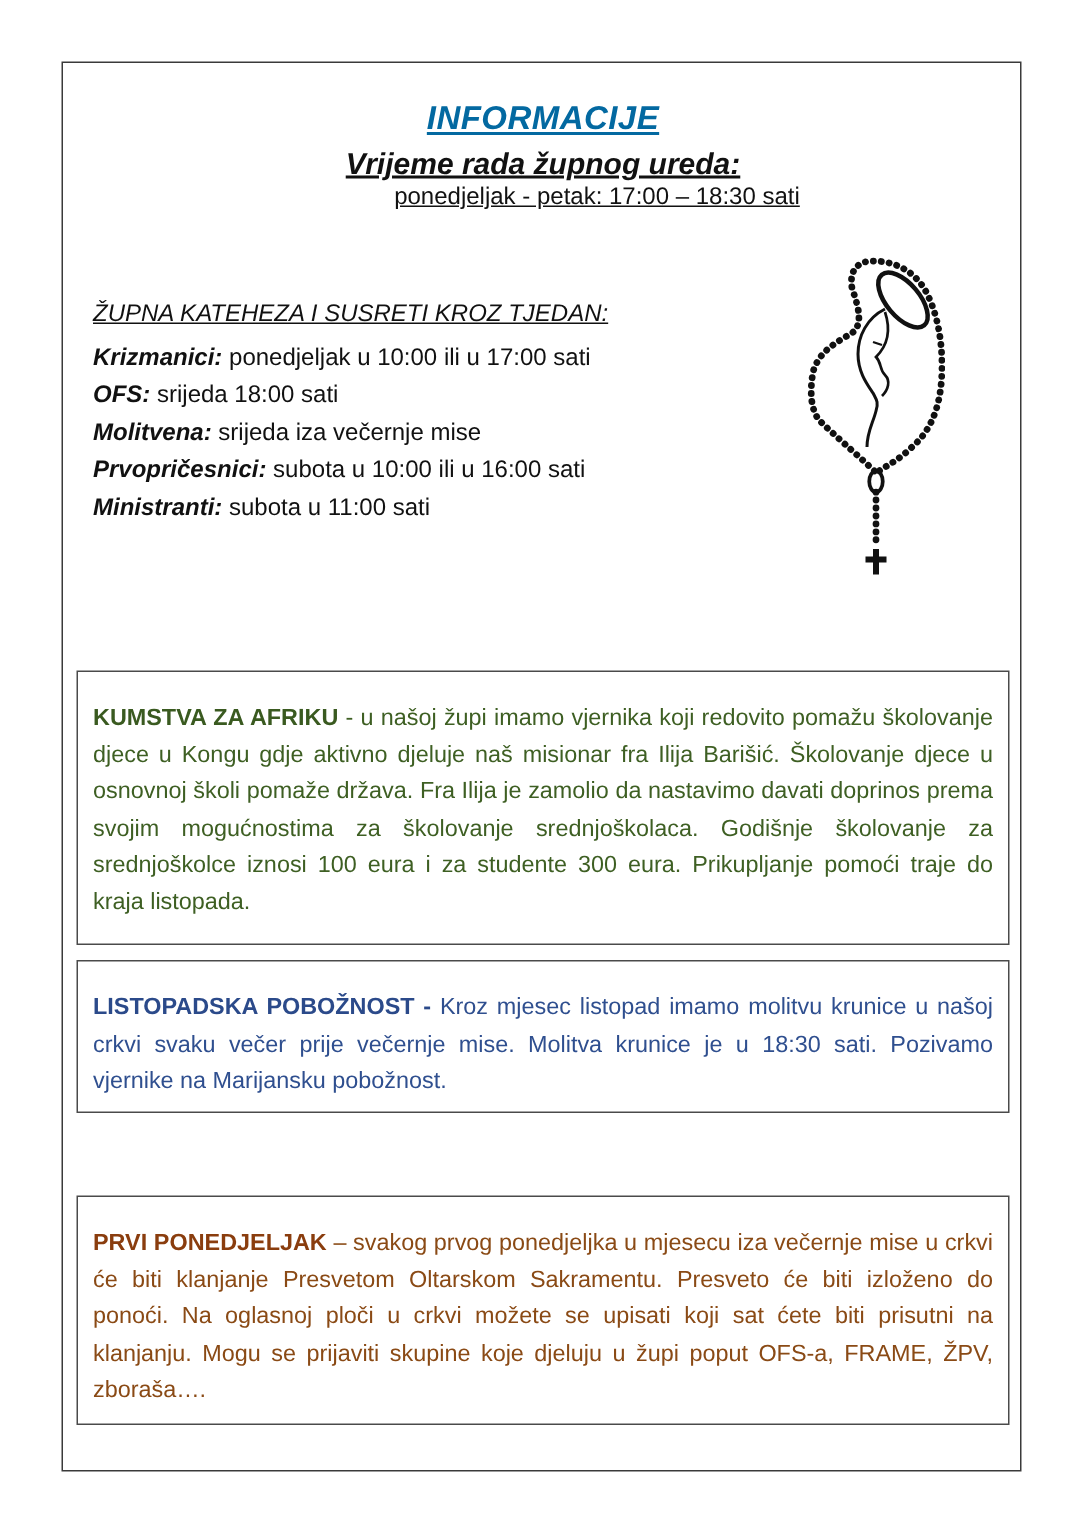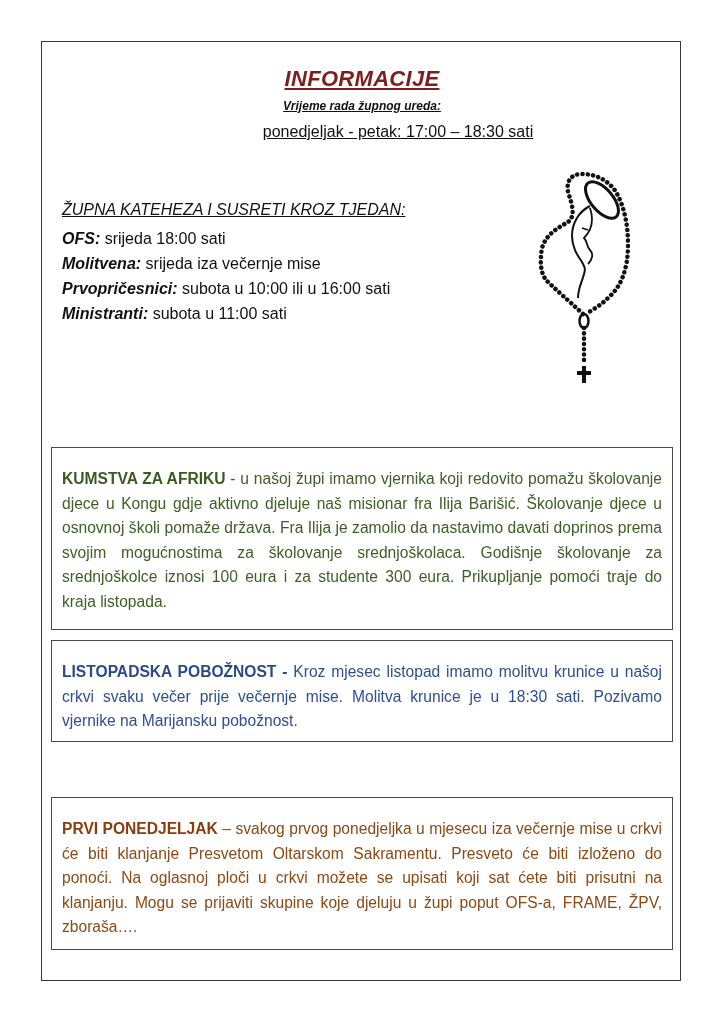--- a/index.html
+++ b/index.html
@@ -1,24 +1,24 @@
 <!DOCTYPE html>
 <html><head>
 <meta charset="utf-8">
 <style>
   html, body { margin:0; padding:0; background:#ffffff; }
   body { width:724px; height:1024px; position:relative; overflow:hidden;
          font-family:"Liberation Sans", sans-serif; color:#111; }
   .page-frame { position:absolute; left:41px; top:41px; width:640px; height:940px;
                 border:1.5px solid #3a3a3a; box-sizing:border-box; }
   .title { position:absolute; left:0; width:724px; top:66px; text-align:center;
-           color:#7f1d1d; font-weight:bold; font-style:italic; text-decoration:underline;
+           color:#0369a1; font-weight:bold; font-style:italic; text-decoration:underline;
            font-size:22px; letter-spacing:0.3px; }
   .subtitle { position:absolute; left:0; width:724px; top:99px; text-align:center;
-              font-weight:bold; font-style:italic; text-decoration:underline; font-size:12px; }
+              font-weight:bold; font-style:italic; text-decoration:underline; font-size:20px; }
   .hours { position:absolute; left:4px; width:724px; top:123px; text-align:center;
            text-decoration:underline; font-size:16px;padding-left:32px; }
   .sched-heading { position:absolute; left:62px; top:201px; font-size:16px; font-weight:normal;
                    font-style:italic; text-decoration:underline; }
   .sched-list { position:absolute; left:62px; top:226px; margin:0; padding:0; list-style:none;
                 font-size:16px; }
   .sched-list li { height:25px; line-height:25px; white-space:nowrap; }
   .sched-list .lbl { font-weight:bold; font-style:italic; }
   .rosary { position:absolute; left:538px; top:168px; width:92px; height:218px; }
   .box { position:absolute; left:51px; width:622px; border:1.5px solid #4a4a4a;
@@ -36,20 +36,21 @@
 <body>
 
 <div class="page-frame"></div>
 
 <div class="title">INFORMACIJE</div>
 <div class="subtitle">Vrijeme rada župnog ureda:</div>
 <div class="hours">ponedjeljak - petak: 17:00 – 18:30 sati</div>
 
 <div class="sched-heading">ŽUPNA KATEHEZA I SUSRETI KROZ TJEDAN:</div>
 <ul class="sched-list">
+  <li><span class="lbl">Krizmanici:</span><span> ponedjeljak u 10:00 ili u 17:00 sati</span></li>
   <li><span class="lbl">OFS:</span><span> srijeda 18:00 sati</span></li>
   <li><span class="lbl">Molitvena:</span><span> srijeda iza večernje mise</span></li>
   <li><span class="lbl">Prvopričesnici:</span><span> subota u 10:00 ili u 16:00 sati</span></li>
   <li><span class="lbl">Ministranti:</span><span> subota u 11:00 sati</span></li>
 </ul>
 
 <svg class="rosary" viewBox="0 0 92 218">
   <g fill="none" stroke="#111" stroke-width="4.5" stroke-dasharray="0.1 5.2" stroke-linecap="round">
     <path d="M45 146 C30 132 18 122 8 112 C2 104 2 92 4 80 C8 66 20 60 30 54 C38 48 34 36 30 24 C28 12 34 6 44 6 C58 6 70 12 78 24 C86 38 90 56 90 76 C90 100 84 118 70 130 C62 138 54 142 48 146"></path>
     <path d="M46 160 L46 196"></path>

